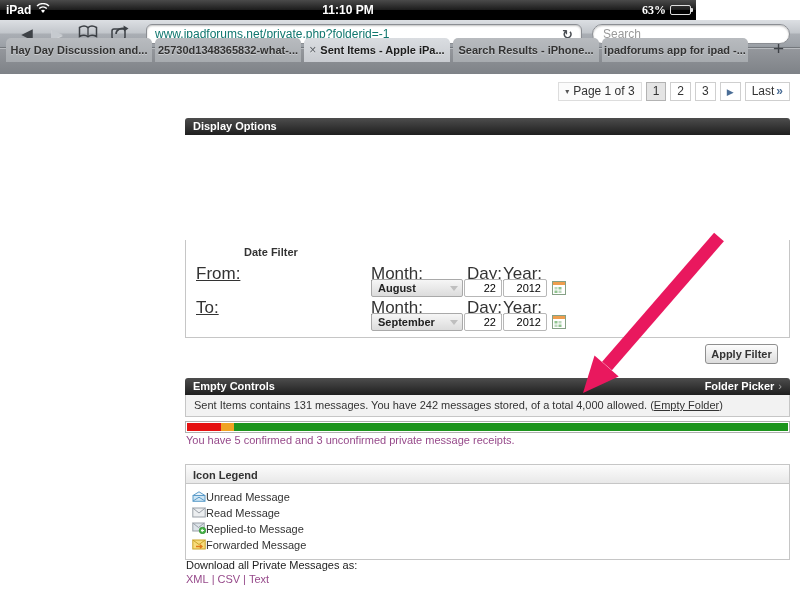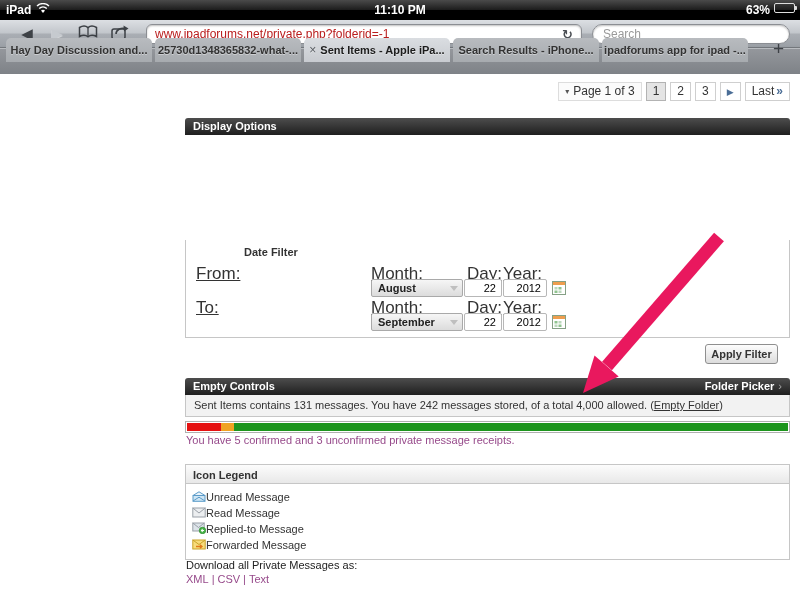--- a/index.html
+++ b/index.html
@@ -1,42 +1,42 @@
 <!DOCTYPE html>
 <html><head>
 <meta charset="utf-8">
 <style>
   * { margin:0; padding:0; box-sizing:border-box; }
   html,body { width:800px; height:600px; }
   body { font-family:"Liberation Sans","DejaVu Sans",sans-serif; background:#fff; overflow:hidden; }
   .screen { position:relative; width:800px; height:600px; background:#fff; }
 
   
-  .status-bar { position:absolute; left:0; top:0; width:800px; height:20px;
+  .status-bar { position:absolute; left:0; top:0; width:696px; height:20px;
     background:linear-gradient(#4a4a4a 0%, #1c1c1c 50%, #000 52%, #000 100%);
     color:#fff; font-size:12px; font-weight:bold; display:flex; align-items:center; }
   .sb-left { position:absolute; left:6px; display:flex; align-items:center; gap:5px; }
   .sb-time { position:absolute; left:0; right:0; text-align:center; }
-  .sb-right { position:absolute; right:5px; display:flex; gap:4px; }
+  .sb-right { position:absolute; right:5px; display:flex; align-items:center; gap:4px;font-family:Liberation Serif, serif; }
   .battery { width:21px; height:10px; border:1px solid #ddd; border-radius:2px; position:relative; padding:1px; }
   .battery .fill { height:100%; width:60%; background:linear-gradient(#fff,#bbb); }
   .battery:after { content:""; position:absolute; right:-3px; top:2px; width:2px; height:4px; background:#ddd; border-radius:0 1px 1px 0; }
 
   
   .toolbar { position:absolute; left:0; top:20px; width:800px; height:28px;
     background:linear-gradient(#dcdfe3 0%, #c2c6cb 48%, #aaaeb4 52%, #9ba0a6 100%);
     border-bottom:1px solid #787c81; display:flex; align-items:center; }
   .nav-btn { width:30px; text-align:center; font-size:15px; color:#3e4247; cursor:default; }
   .nav-btn.back { margin-left:12px; }
   .nav-btn.disabled { color:#c6cacf; text-shadow:0 1px 0 rgba(255,255,255,.5); }
   .tool-icon { width:32px; display:flex; justify-content:center; align-items:center; }
   .url-field { position:absolute; left:146px; top:4px; width:436px; height:20px; background:#fff;
     border:1px solid #8b8e93; border-radius:6px; box-shadow:inset 0 1px 2px rgba(0,0,0,.25);
     display:flex; align-items:center; padding:0 8px; }
-  .url-text { flex:1; font-size:12px; color:#b91c1c; white-space:nowrap; overflow:hidden; }
+  .url-text { flex:1; font-size:12px; color:#0f766e; white-space:nowrap; overflow:hidden; }
   .reload-glyph { font-size:13px; color:#4a4e53; font-weight:bold; }
   .search-field { position:absolute; left:592px; top:4px; width:198px; height:20px; }
   .search-field input { width:100%; height:100%; border:1px solid #8b8e93; border-radius:10px;
     box-shadow:inset 0 1px 2px rgba(0,0,0,.25); padding:0 10px; font-size:12px; color:#333;
     font-family:"Liberation Sans",sans-serif; outline:none; }
   .search-field input::placeholder { color:#9a9a9a; }
 
   
   .tab-bar { position:absolute; left:0; top:48px; width:800px; height:26px;
     background:linear-gradient(#94979c, #7e8287); border-top:1px solid #b9bcc0;

